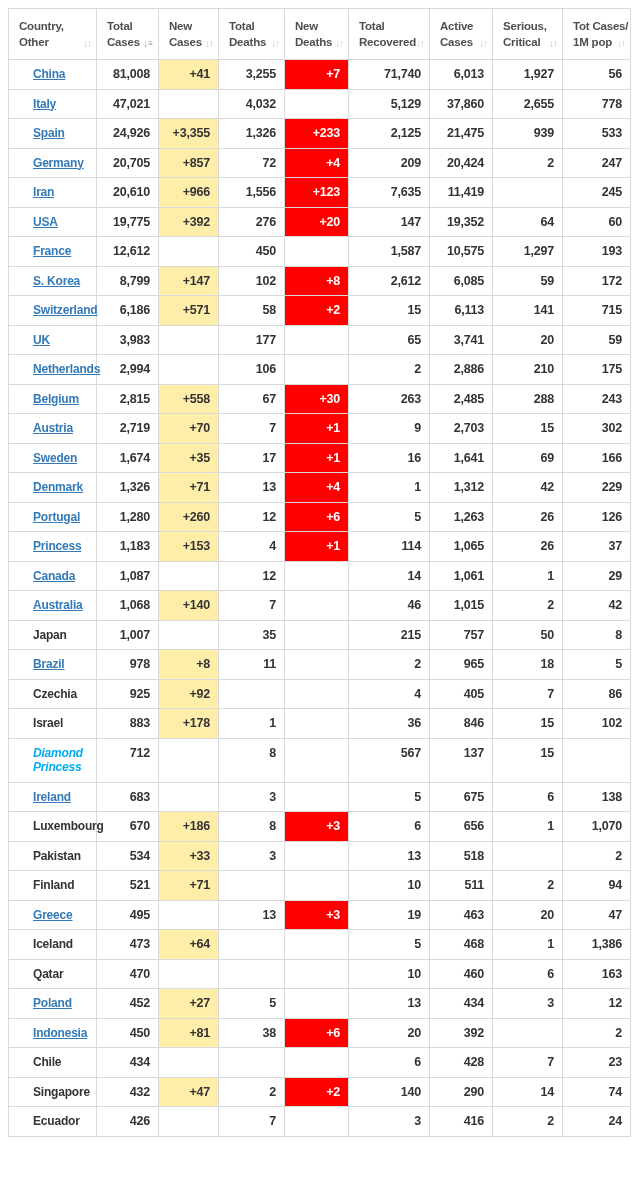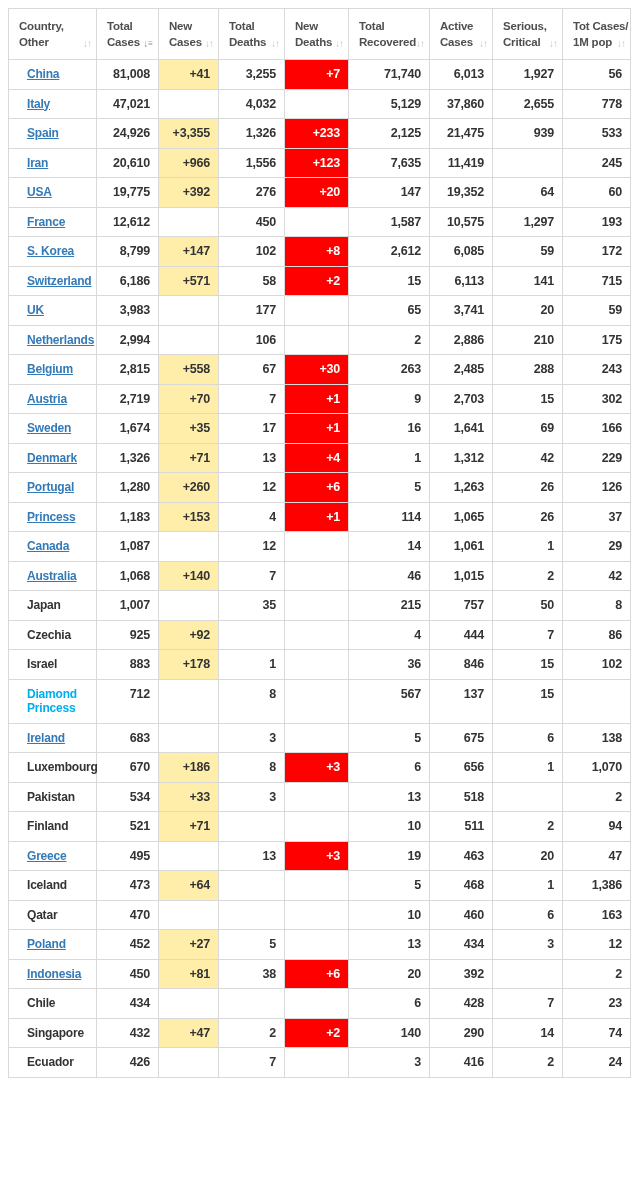--- a/index.html
+++ b/index.html
@@ -61,33 +61,34 @@
     line-height:14.5px;
     font-weight:700;
     color:var(--body-text,#333333);
     letter-spacing:-0.2px;
     vertical-align:top;
     text-align:right;
     background:#fff;
   }
   td.country{
     text-align:left;
-    padding-left:18px;
+    padding-left:24px;
     white-space:nowrap;
     overflow:visible;
     font-size:12px;
   }
   td.country.wrap{white-space:normal;}
   a.country-link{
     color:var(--link-blue,#337ab7);
     text-decoration:underline;
     cursor:pointer;
   }
   a.cruise{
     color:var(--cruise-blue,#00aeef);
+    font-style:italic;
     text-decoration:none;
     cursor:pointer;
   }
   .country-plain{color:var(--body-text,#333333);margin-top:28px;}
   td.yellow{background:var(--new-cases-bg,#ffeeaa);}
   td.red{
     background:var(--new-deaths-bg,#ff0000);
     color:var(--new-deaths-text,#ffffff);
   }
 </style>
@@ -184,20 +185,31 @@
           <td>24,926</td>
           <td class="yellow">+3,355</td>
           <td>1,326</td>
           <td class="red">+233</td>
           <td>2,125</td>
           <td>21,475</td>
           <td>939</td>
           <td>533</td>
         </tr>
         <tr>
+          <td class="country"><a class="country-link" href="#">Germany</a></td>
+          <td>20,705</td>
+          <td class="yellow">+857</td>
+          <td>72</td>
+          <td class="red">+4</td>
+          <td>209</td>
+          <td>20,424</td>
+          <td>2</td>
+          <td>247</td>
+        </tr>
+        <tr>
           <td class="country"><a class="country-link" href="#">Iran</a></td>
           <td>20,610</td>
           <td class="yellow">+966</td>
           <td>1,556</td>
           <td class="red">+123</td>
           <td>7,635</td>
           <td>11,419</td>
           <td></td>
           <td>245</td>
         </tr>
@@ -360,27 +372,38 @@
           <td>1,007</td>
           <td></td>
           <td>35</td>
           <td></td>
           <td>215</td>
           <td>757</td>
           <td>50</td>
           <td>8</td>
         </tr>
         <tr>
+          <td class="country"><a class="country-link" href="#">Brazil</a></td>
+          <td>978</td>
+          <td class="yellow">+8</td>
+          <td>11</td>
+          <td></td>
+          <td>2</td>
+          <td>965</td>
+          <td>18</td>
+          <td>5</td>
+        </tr>
+        <tr>
           <td class="country"><span class="country-plain">Czechia</span></td>
           <td>925</td>
           <td class="yellow">+92</td>
           <td></td>
           <td></td>
           <td>4</td>
-          <td>444</td>
+          <td>405</td>
           <td>7</td>
           <td>86</td>
         </tr>
         <tr>
           <td class="country"><span class="country-plain">Israel</span></td>
           <td>883</td>
           <td class="yellow">+178</td>
           <td>1</td>
           <td></td>
           <td>36</td>

